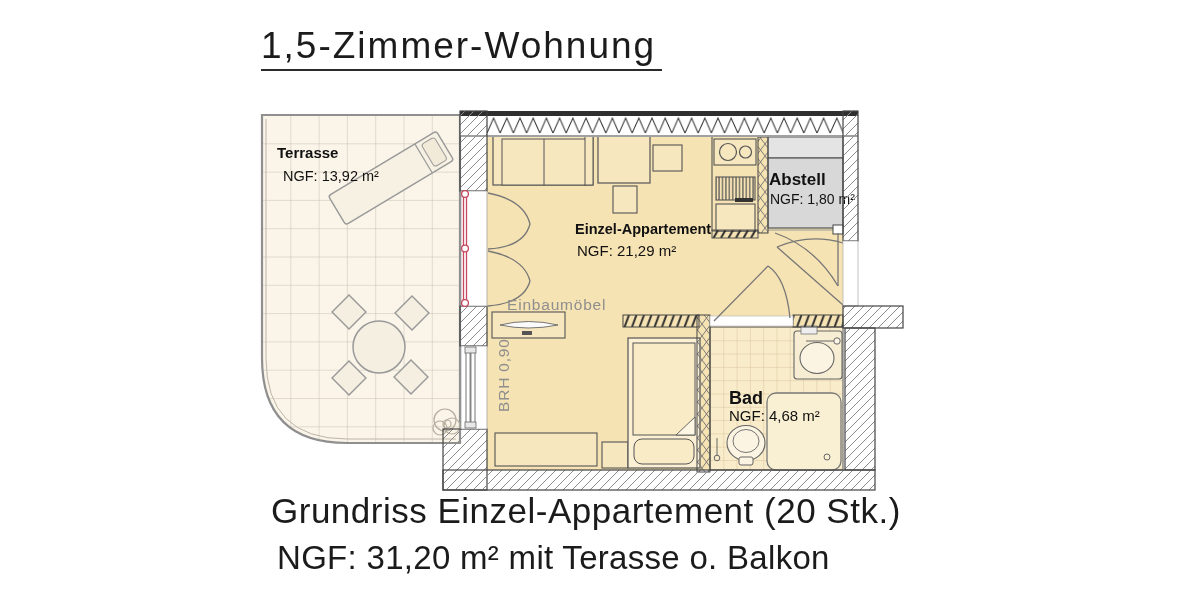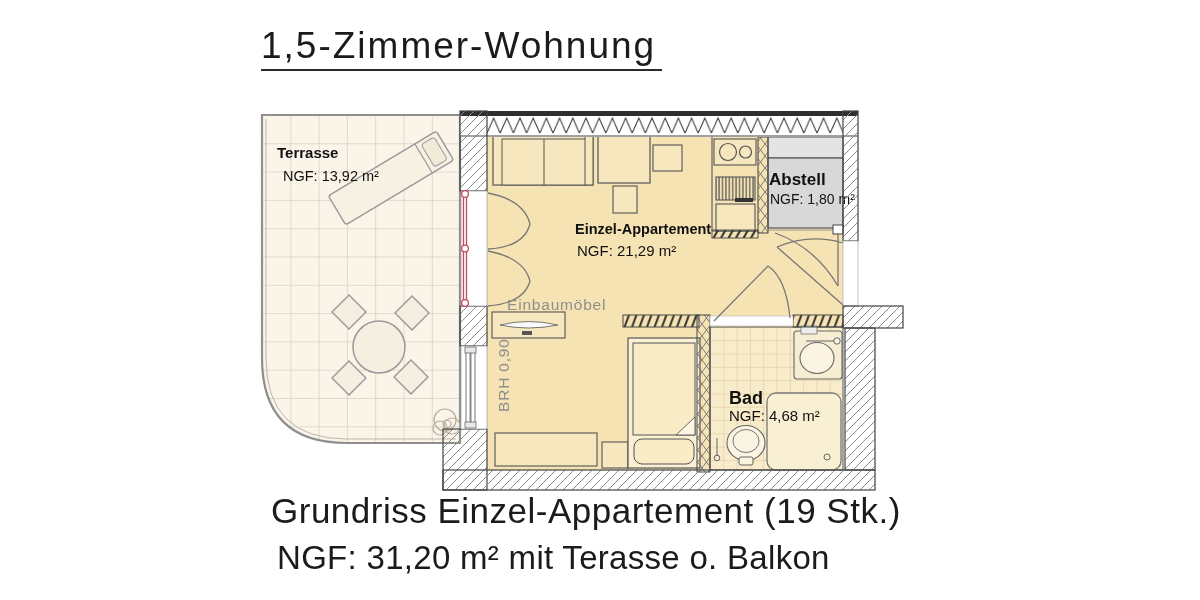--- a/index.html
+++ b/index.html
@@ -213,15 +213,15 @@
     </g>
 
     <g>
       <text class="room-name" x="575" y="234" font-size="14.5">Einzel-Appartement</text>
       <text class="room-area" x="577" y="256" font-size="15">NGF: 21,29 m²</text>
       <text class="gray-note" x="507" y="310" font-size="15.5">Einbaumöbel</text>
       <text class="gray-note" transform="translate(509,412) rotate(-90)" font-size="15.5">BRH 0,90</text>
     </g>
   </svg>
 
-  <div class="caption">Grundriss Einzel-Appartement (19 Stk.)</div>
+  <div class="caption">Grundriss Einzel-Appartement (20 Stk.)</div>
   <div class="subcaption">NGF: 31,20 m² mit Terasse o. Balkon</div>
 </div>
 
 </body></html>

